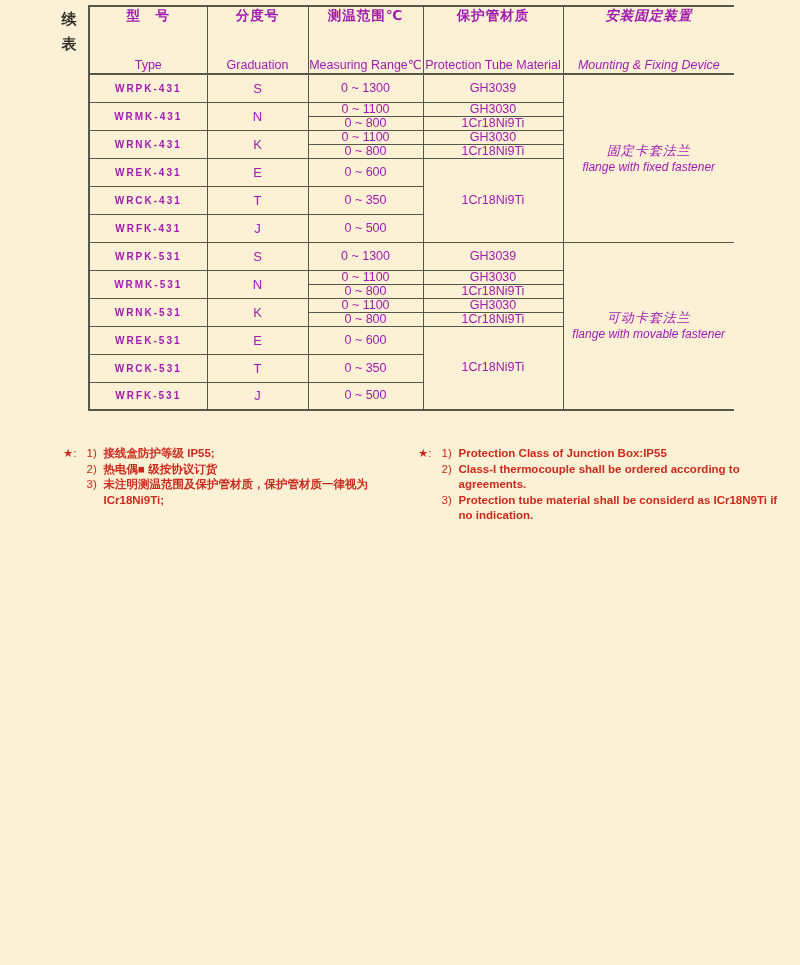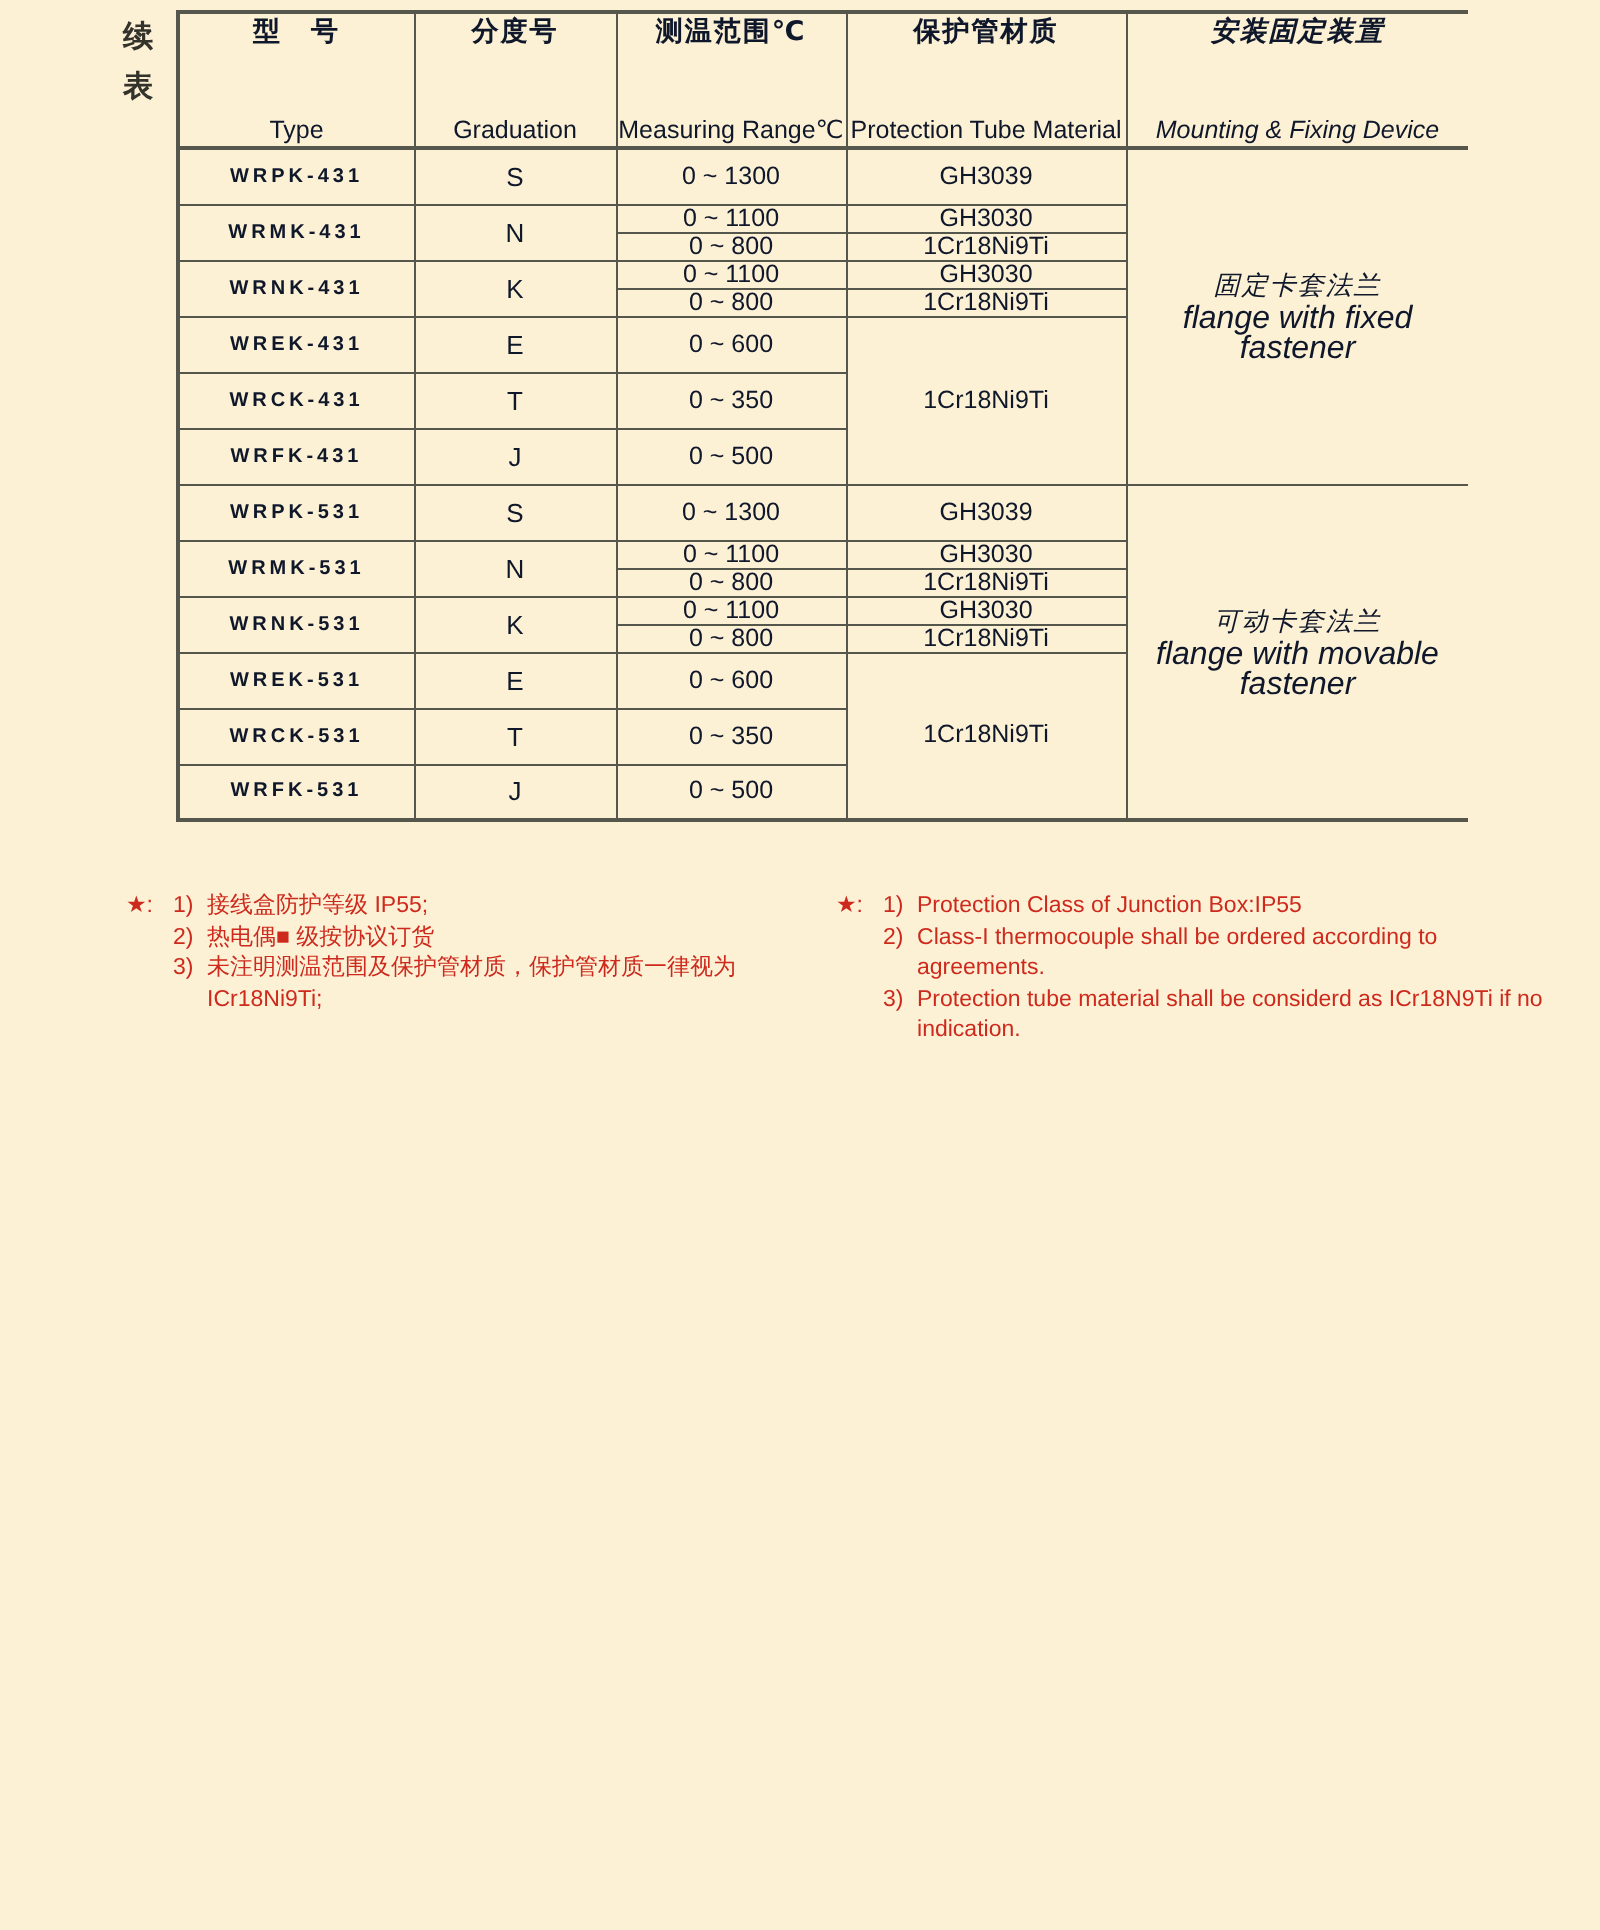--- a/index.html
+++ b/index.html
@@ -17,48 +17,48 @@
   }
 
   
   table.spec{
     position:absolute;left:88px;top:5px;width:645px;
     border-collapse:collapse;table-layout:fixed;
     border-top:2px solid #55564c;border-left:2px solid #55564c;border-bottom:2px solid #55564c;
   }
   table.spec th,table.spec td{
     border:1px solid #55564c;padding:0;vertical-align:middle;
-    text-align:center;color:#0f172a;overflow:hidden;
+    text-align:center;color:#a21caf;overflow:hidden;
   }
   table.spec .no-r{border-right:none;font-style:italic;}
   table.spec thead th{height:48px;border-bottom:2px solid #55564c;background:transparent;}
   .h-zh{font-size:13.5px;font-weight:700;letter-spacing:1px;line-height:18px;}
   .h-en{font-size:12.5px;font-weight:400;line-height:16px;margin-top:32px;}
   tr.full{height:28px;}
   tr.half{height:14px;}
   td.type-cell{font-weight:700;font-size:10px;letter-spacing:2px;}
   td.grad-cell{font-size:13px;}
   td.range-cell{font-size:12.5px;line-height:13px;}
   td.material-cell{text-align:left;padding-left:28px;font-size:12.5px;line-height:13px;}
   td.mounting-cell{vertical-align:middle;margin-left:19px;}
   .mount-zh{font-size:13px;letter-spacing:1px;line-height:18px;}
-  .mount-en{font-size:16px;line-height:15px;text-align:center;}
+  .mount-en{font-size:12px;line-height:15px;text-align:center;}
 
   
   .fn{
     position:absolute;top:446px;color:#cd2a1d;
     font-size:11.5px;line-height:15.5px;display:flex;align-items:flex-start;
   }
   .fn-left{left:63px;width:348px;}
   .fn-right{left:418px;width:360px;}
   .fn-star{flex:none;margin-right:10px;font-size:11.5px;}
   .fn-items{flex:1;}
   .fn-item{display:flex;}
   .fn-num{flex:none;width:17px;}
-  .fn-text{flex:1;}
+  .fn-text{flex:1;font-weight:bold;}
 </style>
 </head>
 <body>
 
 <div class="page">
 
   <div class="continued">
     <div>续</div>
     <div>表</div>
   </div>

